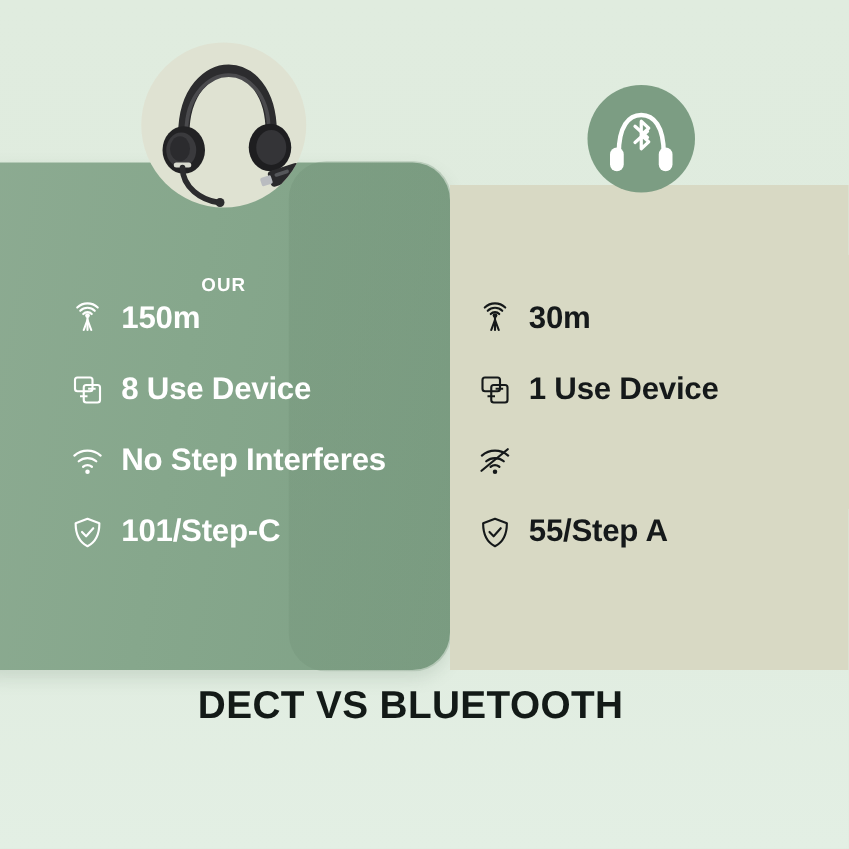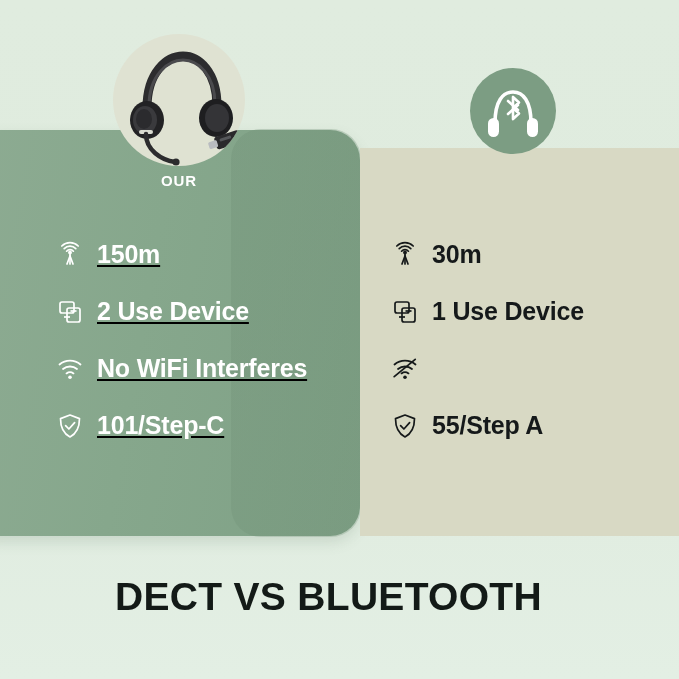--- a/index.html
+++ b/index.html
@@ -76,20 +76,21 @@
     top: 0;
   }
 
   
   .col-label {
     position: absolute;
     font-size: 15px;
     font-weight: bold;
     letter-spacing: 0.9px;
     text-align: center;
+    margin-top: 48px;
   }
   #label-our {
     left: 113px;
     top: 172px;
     width: 132px;
     color: #ffffff;
   }
   #label-others {
     left: 447px;
     top: 172px;
@@ -100,24 +101,23 @@
   
   .features {
     position: absolute;
     display: flex;
     flex-direction: column;
   }
   #features-our {
     left: 54px;
     top: 226px;
     width: 300px;
-    text-decoration: underline;
   }
   #features-others {
-    left: 389px;
+    left: 380px;
     top: 226px;
     width: 280px;
   }
   .feature-row {
     display: flex;
     align-items: center;
     height: 57px;
   }
   .feature-icon {
     width: 32px;
@@ -134,24 +134,24 @@
     letter-spacing: -0.2px;
     white-space: nowrap;
   }
   #features-our .feature-text { color: #ffffff; }
   #features-others .feature-text { color: #15191a; }
 
   
   #title {
     position: absolute;
     left: 0;
-    top: 575px;
+    top: 546px;
     width: 657px;
     text-align: center;
-    font-size: 39px;
+    font-size: 31px;
     font-weight: bold;
     letter-spacing: 0.3px;
     color: #131a17;
   }
 </style>
 </head>
 <body>
 
 <div id="stage">
 
@@ -224,35 +224,35 @@
       <span class="feature-icon">
         <svg width="28" height="28" viewBox="0 0 28 28">
           <g fill="none" stroke="#ffffff" stroke-width="1.7" stroke-linejoin="round">
             <rect x="4" y="4" width="14" height="11" rx="2"></rect>
             <path d="M8 19 L14 19"></path>
             <rect x="11" y="10" width="13" height="14" rx="2" fill="none"></rect>
             <path d="M14.5 13 L20.5 13"></path>
           </g>
         </svg>
       </span>
-      <span class="feature-text">2 Use Device</span>
+      <span class="feature-text">8 Use Device</span>
     </div>
 
     <div class="feature-row">
       <span class="feature-icon">
         <svg width="28" height="28" viewBox="0 0 28 28">
           <g fill="none" stroke="#ffffff" stroke-width="1.8" stroke-linecap="round">
             <path d="M3.5 9.5 a16 16 0 0 1 21 0"></path>
             <path d="M7 14 a11 11 0 0 1 14 0"></path>
             <path d="M10.5 18.4 a6 6 0 0 1 7 0"></path>
           </g>
           <circle cx="14" cy="22.3" r="1.8" fill="#ffffff"></circle>
         </svg>
       </span>
-      <span class="feature-text">No WiFi Interferes</span>
+      <span class="feature-text">No Step Interferes</span>
     </div>
 
 
     <div class="feature-row">
       <span class="feature-icon">
         <svg width="28" height="28" viewBox="0 0 28 28">
           <g fill="none" stroke="#ffffff" stroke-width="1.7" stroke-linejoin="round" stroke-linecap="round">
             <path d="M14 3 L23.5 6.6 C23.5 16, 20 22, 14 25 C8 22, 4.5 16, 4.5 6.6 Z"></path>
             <path d="M9.6 13.6 L12.9 17 L18.6 10.6"></path>
           </g>

